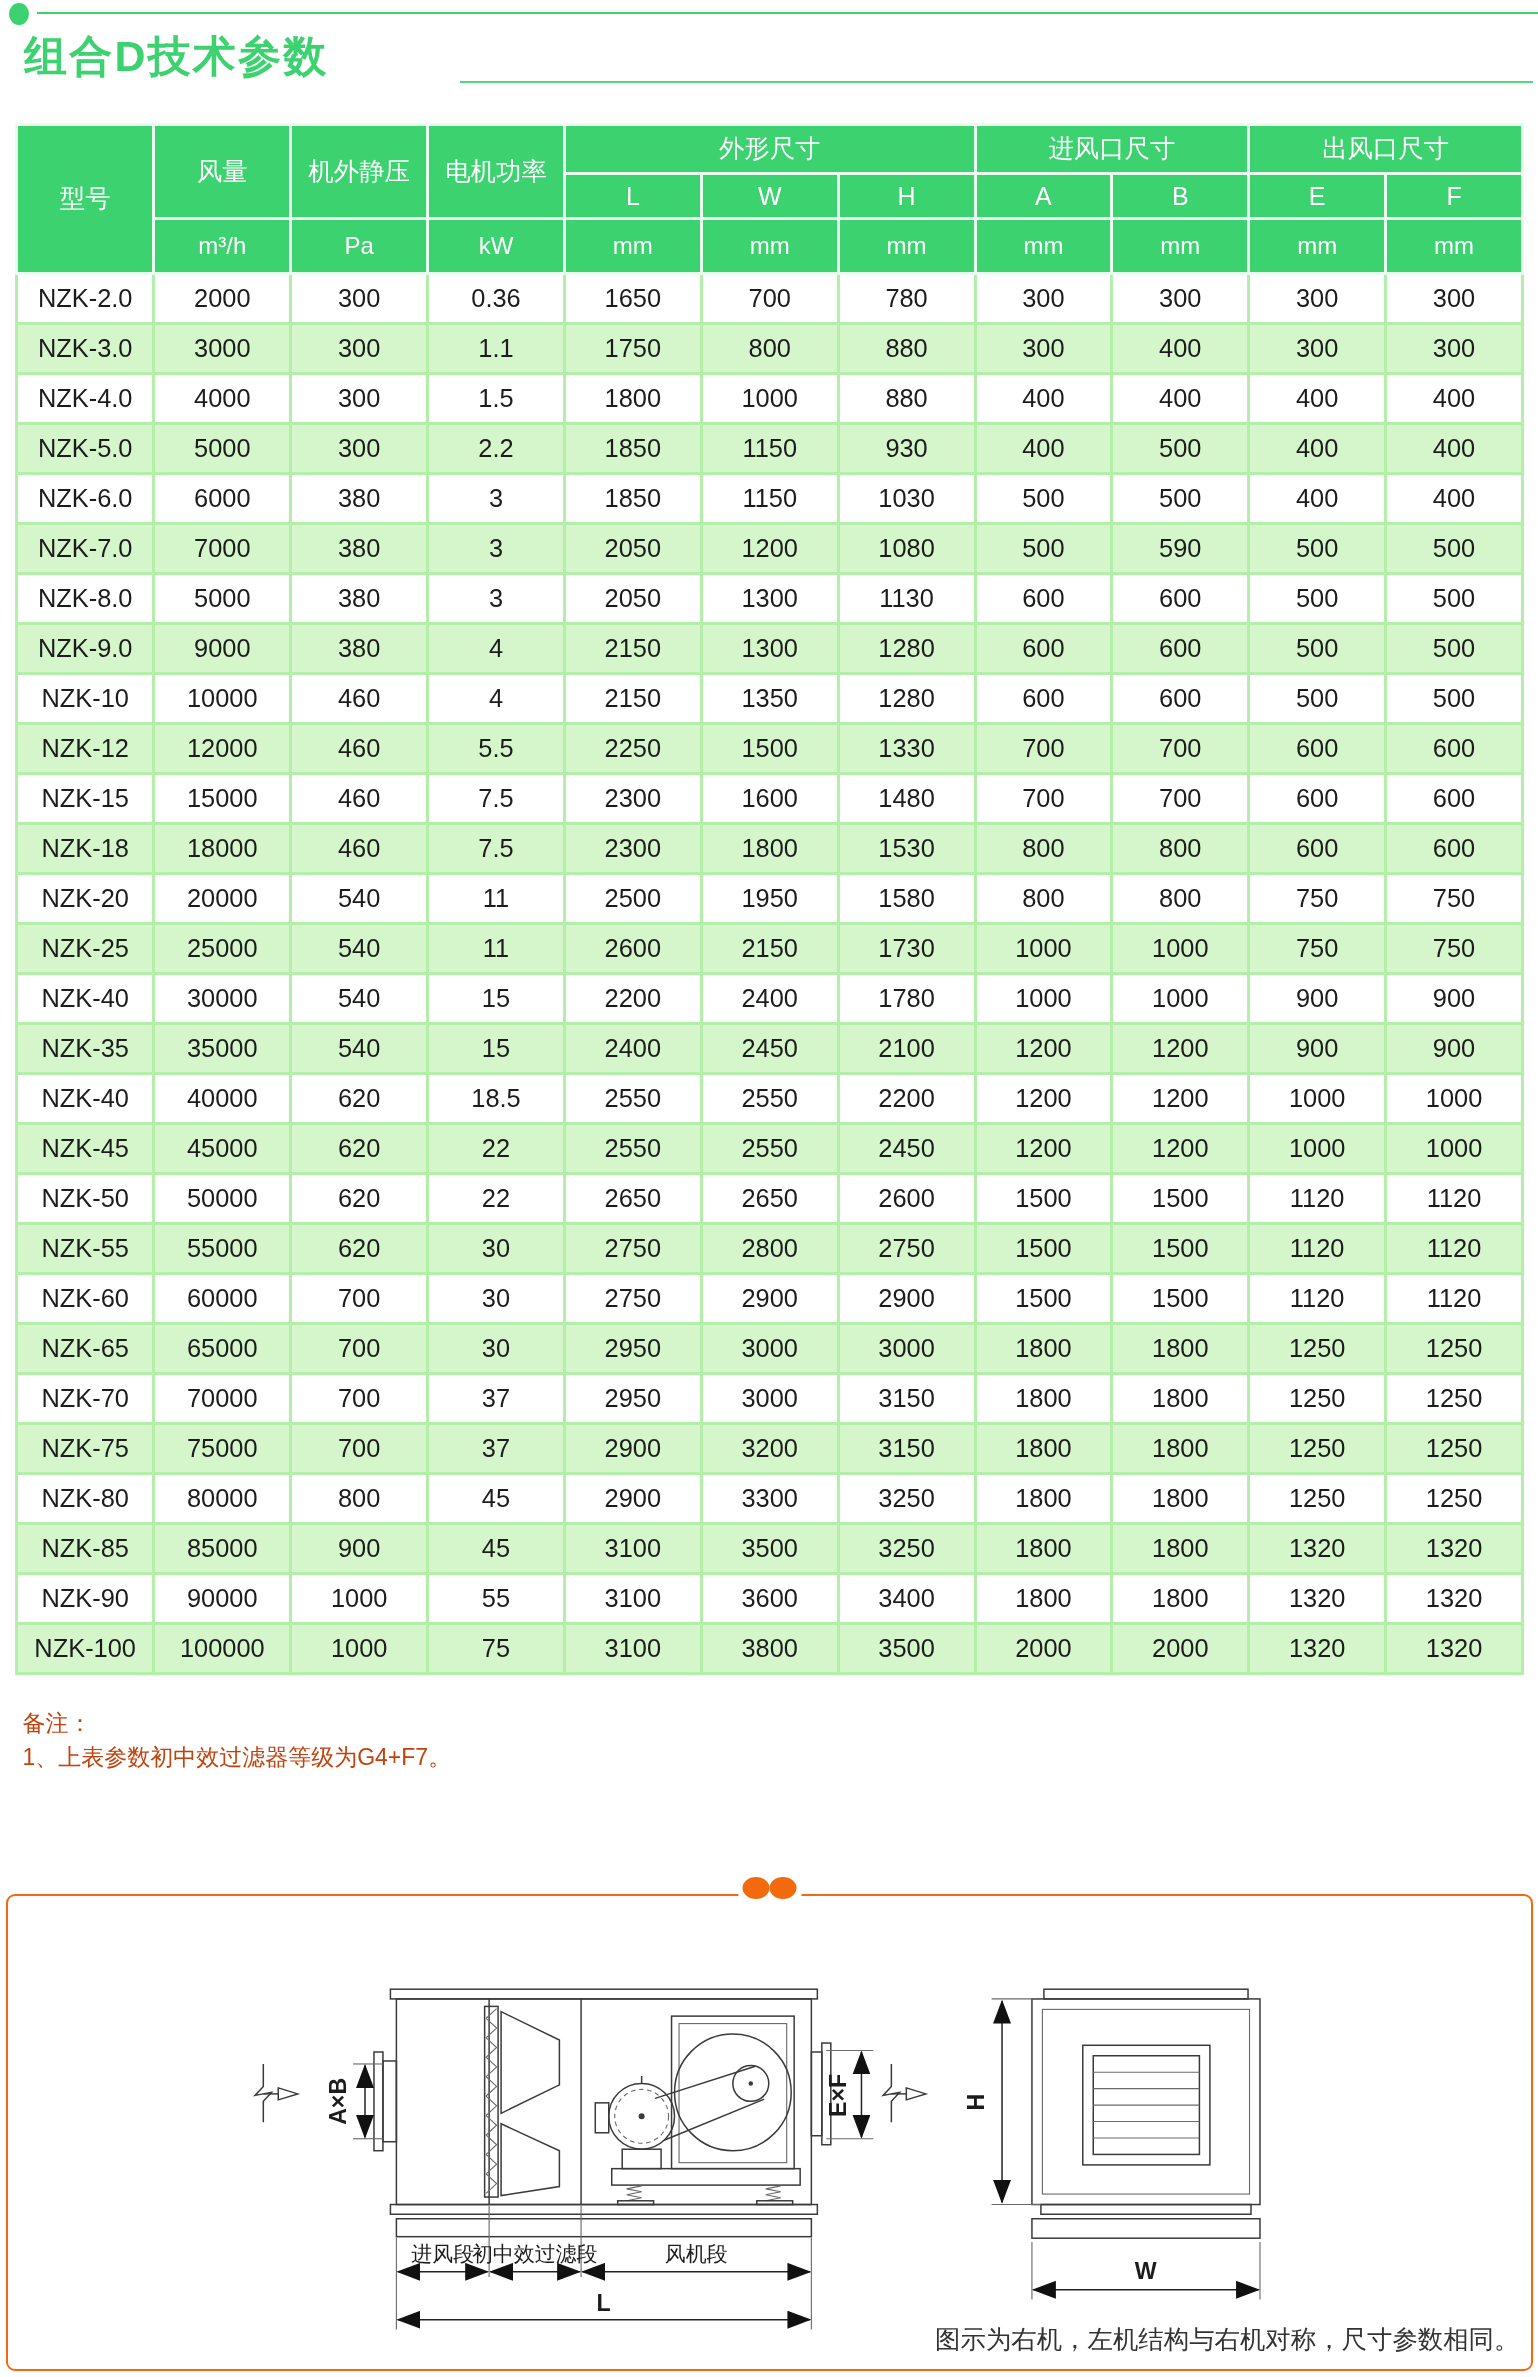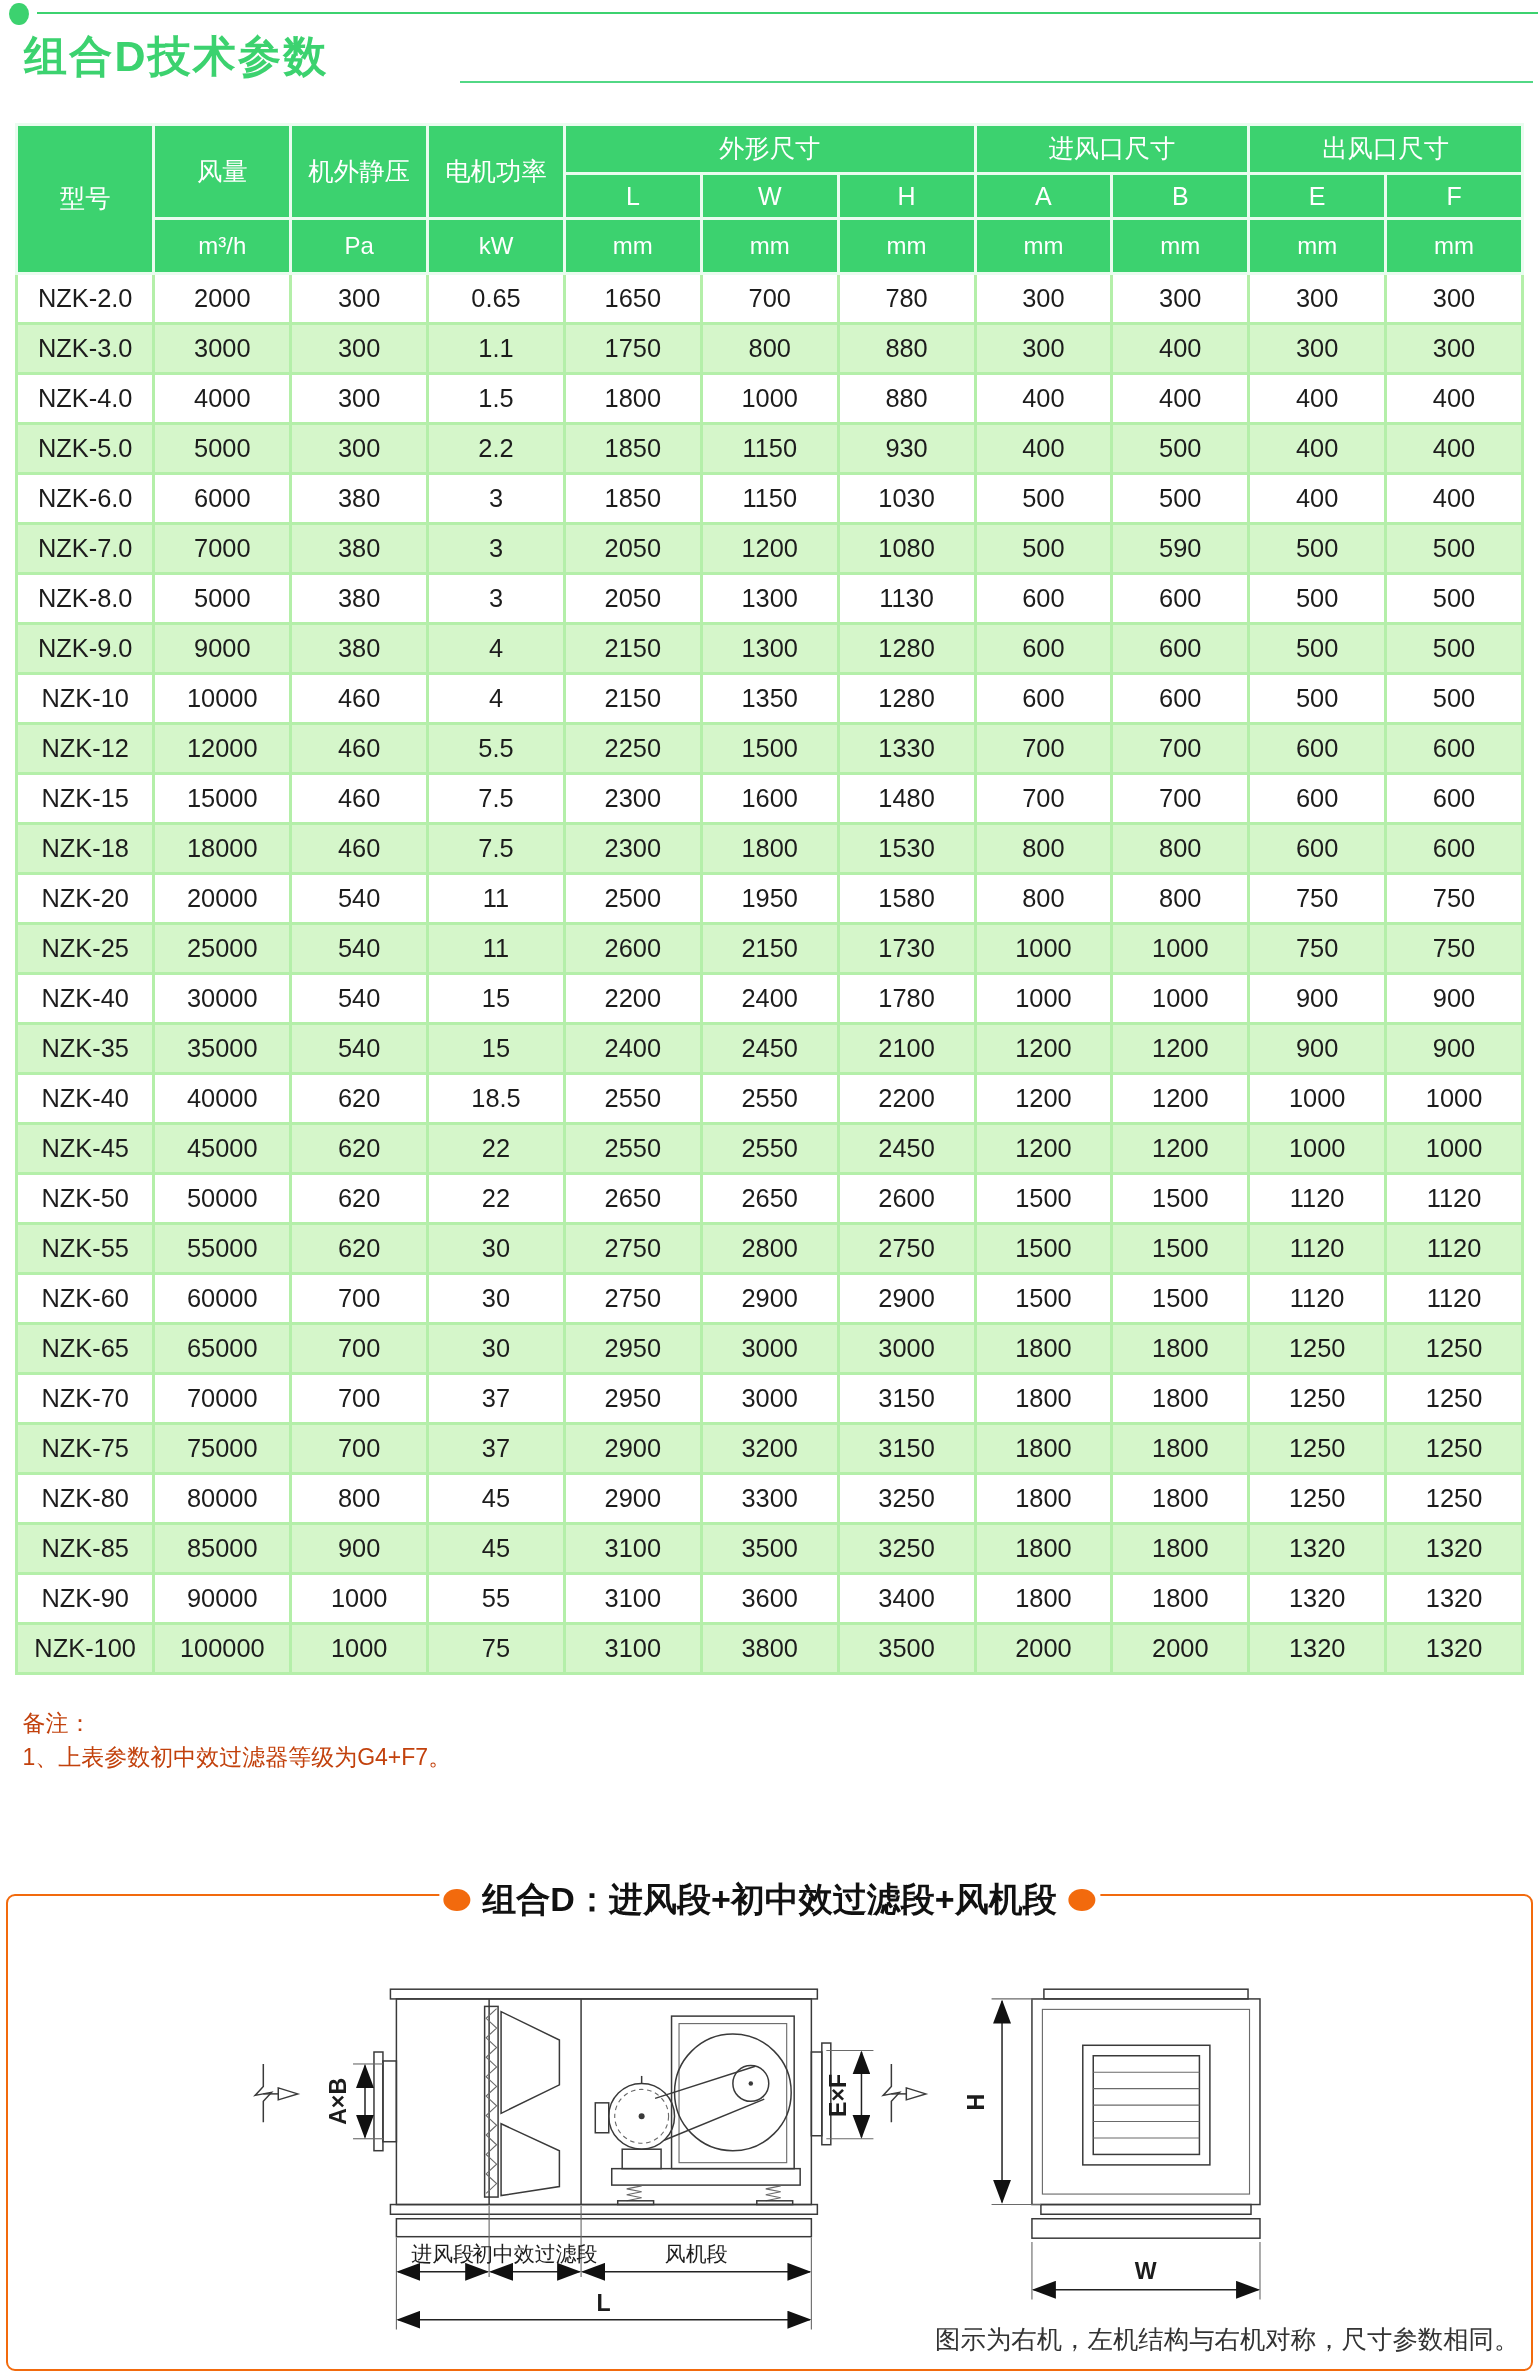--- a/index.html
+++ b/index.html
@@ -95,21 +95,21 @@
       <th>mm</th>
       <th>mm</th>
       <th>mm</th>
     </tr>
   </thead>
   <tbody>
       <tr>
         <td>NZK-2.0</td>
         <td>2000</td>
         <td>300</td>
-        <td>0.65</td>
+        <td>0.36</td>
         <td>1650</td>
         <td>700</td>
         <td>780</td>
         <td>300</td>
         <td>300</td>
         <td>300</td>
         <td>300</td>
       </tr>
       <tr class="alt">
         <td>NZK-3.0</td>
@@ -466,21 +466,20 @@
 </table>
 
 <div class="notes">
   <div>备注：</div>
   <div>1、上表参数初中效过滤器等级为G4+F7。</div>
 </div>
 
 <div class="diagram-panel">
   <div class="diagram-title">
     <span class="d-dot"></span>
-    <span class="d-text">组合D：进风段+初中效过滤段+风机段</span>
     <span class="d-dot"></span>
   </div>
 </div>
 
 <svg class="diagram-svg" viewBox="0 0 2058 650" xmlns="http://www.w3.org/2000/svg">
   <defs>
     <marker id="ah" orient="auto-start-reverse" markerWidth="16" markerHeight="12" refX="15" refY="6">
       <path d="M0,0 L16,6 L0,12 z" fill="#111"></path>
     </marker>
   </defs>

